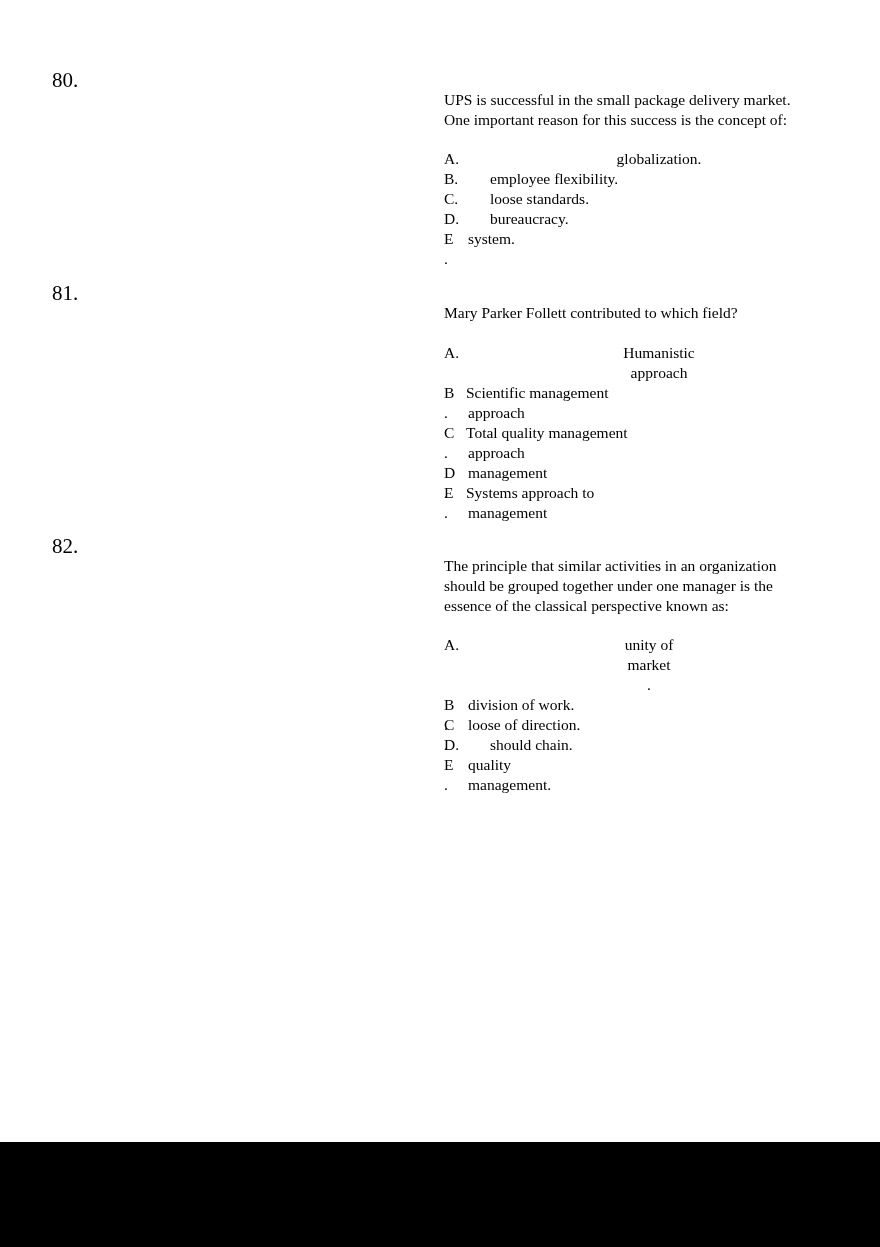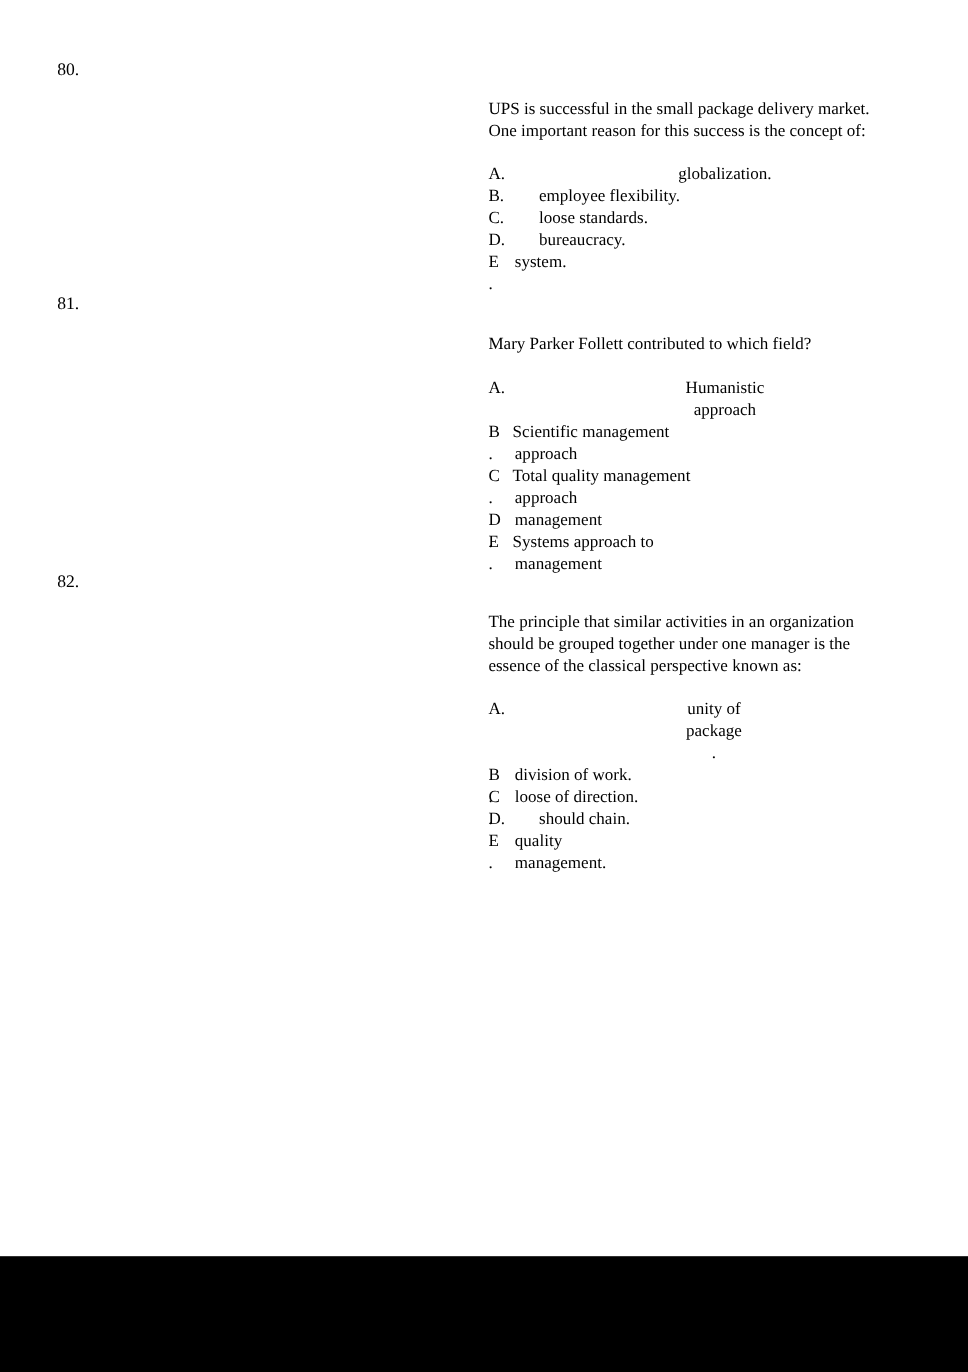--- a/index.html
+++ b/index.html
@@ -32,23 +32,23 @@
     background: #000000;
   }
   .question-block {
     position: absolute;
     left: 0;
     width: 880px;
   }
   .q-number {
     position: absolute;
     left: 52px;
-    top: 0;
+    top: 16px;
     width: 60px;
-    font-size: 16px;
+    font-size: 21px;
     line-height: 20px;
     text-align: left;
   }
   .q-body {
     position: absolute;
     left: 444px;
     top: 0;
     width: 370px;
     margin-top: 36px;
   }
@@ -174,21 +174,21 @@
 
   <div class="question-block" style="top:520px;">
     <div class="q-number">82.</div>
     <div class="q-body">
       <div class="stem">The principle that similar activities in an organization should be grouped together under one manager is the essence of the classical perspective known as:</div>
       <div class="options" style="margin-top:19px;">
 
         <div class="opt">
           <span class="opt-letter">A.</span>
           <span class="opt-text" style="text-align:center;padding-left:40px;">unity of</span>
-          <span class="opt-line2" style="text-align:center;padding-left:40px;">package</span>
+          <span class="opt-line2" style="text-align:center;padding-left:40px;">market</span>
           <span class="opt-line2" style="text-align:center;padding-left:40px;">.</span>
         </div>
 
         <div class="opt wrapped">
           <span class="opt-letter">B</span>
           <span class="opt-text" style="padding-left:24px;">division of work.</span>
           <span class="opt-letter" style="top:20px;">.</span>
           <span class="spacer-line"></span>
         </div>
 

